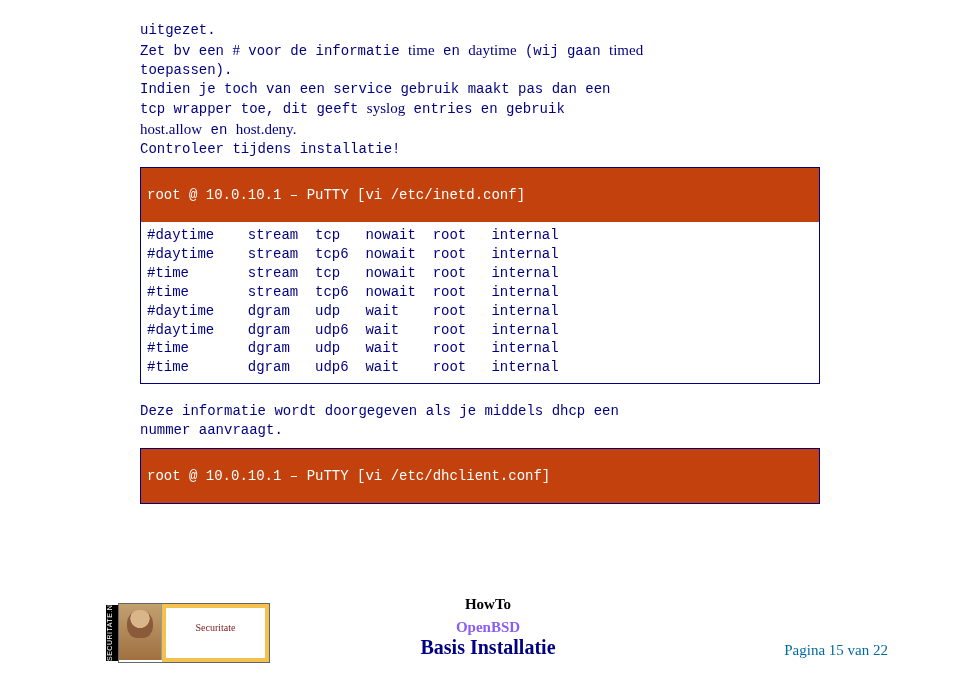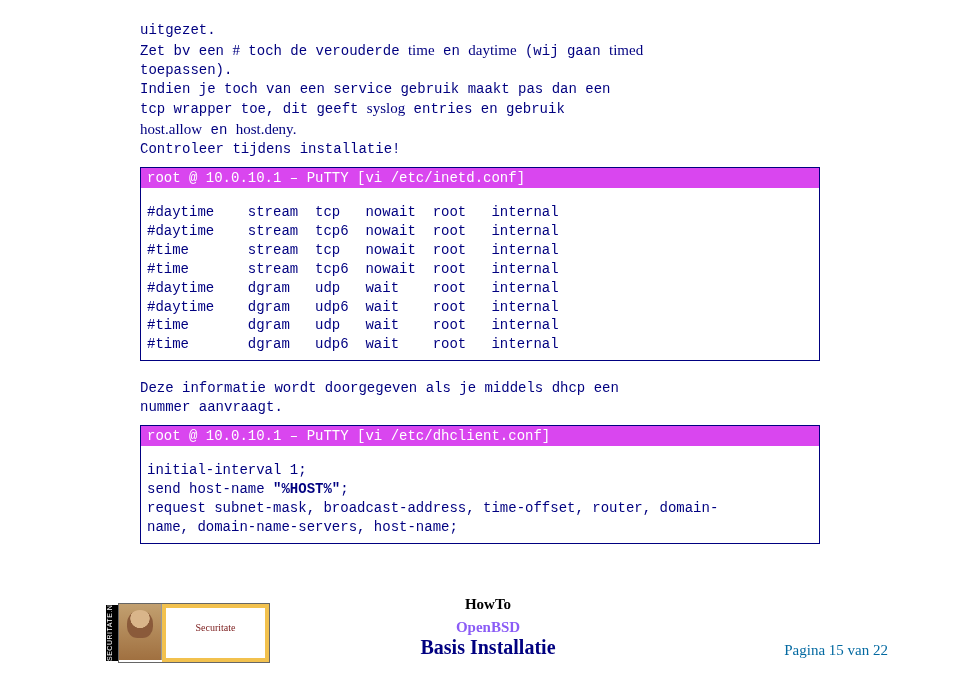--- a/index.html
+++ b/index.html
@@ -24,27 +24,27 @@
   .serif {
     font-family: "Times New Roman", serif;
     font-size: 15px;
   }
   .blue-box {
     border: 1.5px solid #000080;
     margin-top: 8px;
     margin-bottom: 4px;
   }
   .blue-header {
-    background: #d946ef;
+    background: #c2410c;
     color: #fff;
-    padding: 2px 6px;
+    padding: 19px 6px;
     white-space: pre;
   }
   .blue-body {
-    padding: 15px 6px 6px 6px;
+    padding: 4px 6px 6px 6px;
     white-space: pre;
     line-height: 1.35;
   }
   .bold { font-weight: bold; }
   .footer {
     position: absolute;
     bottom: 10px;
     left: 8px;
     width: 960px;
     height: 70px;
@@ -130,21 +130,21 @@
   }
 </style>
 </head>
 <body>
 
 <div class="page">
 
   <div class="para">
     <br>
     <span>uitgezet.</span><br>
-    <span>Zet bv een </span><span class="serif">#</span><span> toch de verouderde </span><span class="serif">time</span><span> en </span><span class="serif">daytime</span><span> (wij gaan </span><span class="serif">timed</span><br>
+    <span>Zet bv een </span><span class="serif">#</span><span> voor de informatie </span><span class="serif">time</span><span> en </span><span class="serif">daytime</span><span> (wij gaan </span><span class="serif">timed</span><br>
     <span>toepassen).</span><br>
     <span>Indien je toch van een service gebruik maakt pas dan een</span><br>
     <span>tcp wrapper toe, dit geeft </span><span class="serif">syslog</span><span> entries en gebruik</span><br>
     <span class="serif">host.allow</span><span> en </span><span class="serif">host.deny.</span><br>
     <span>Controleer tijdens installatie!</span>
   </div>
 
   <div class="blue-box">
     <div class="blue-header">root @ 10.0.10.1 – PuTTY [vi /etc/inetd.conf]</div>
     <div class="blue-body" id="box1body">#daytime    stream  tcp   nowait  root   internal
@@ -159,24 +159,20 @@
 
   <div style="height:14px"></div>
 
   <div class="para">
     <span>Deze informatie wordt doorgegeven als je middels dhcp een</span><br>
     <span>nummer aanvraagt.</span>
   </div>
 
   <div class="blue-box">
     <div class="blue-header">root @ 10.0.10.1 – PuTTY [vi /etc/dhclient.conf]</div>
-    <div class="blue-body"><span>initial-interval 1;</span>
-<span>send host-name </span><span class="bold">"%HOST%"</span><span>;</span>
-<span>request subnet-mask, broadcast-address, time-offset, router, domain-</span>
-<span>name, domain-name-servers, host-name;</span></div>
   </div>
 
 </div>
 
 <div class="footer">
   <div class="vstrip">SECURITATE.NI</div>
   <div class="footer-left">
     <div class="logo-box">
       <div class="logo-portrait"></div>
       <div class="logo-cert"></div>

